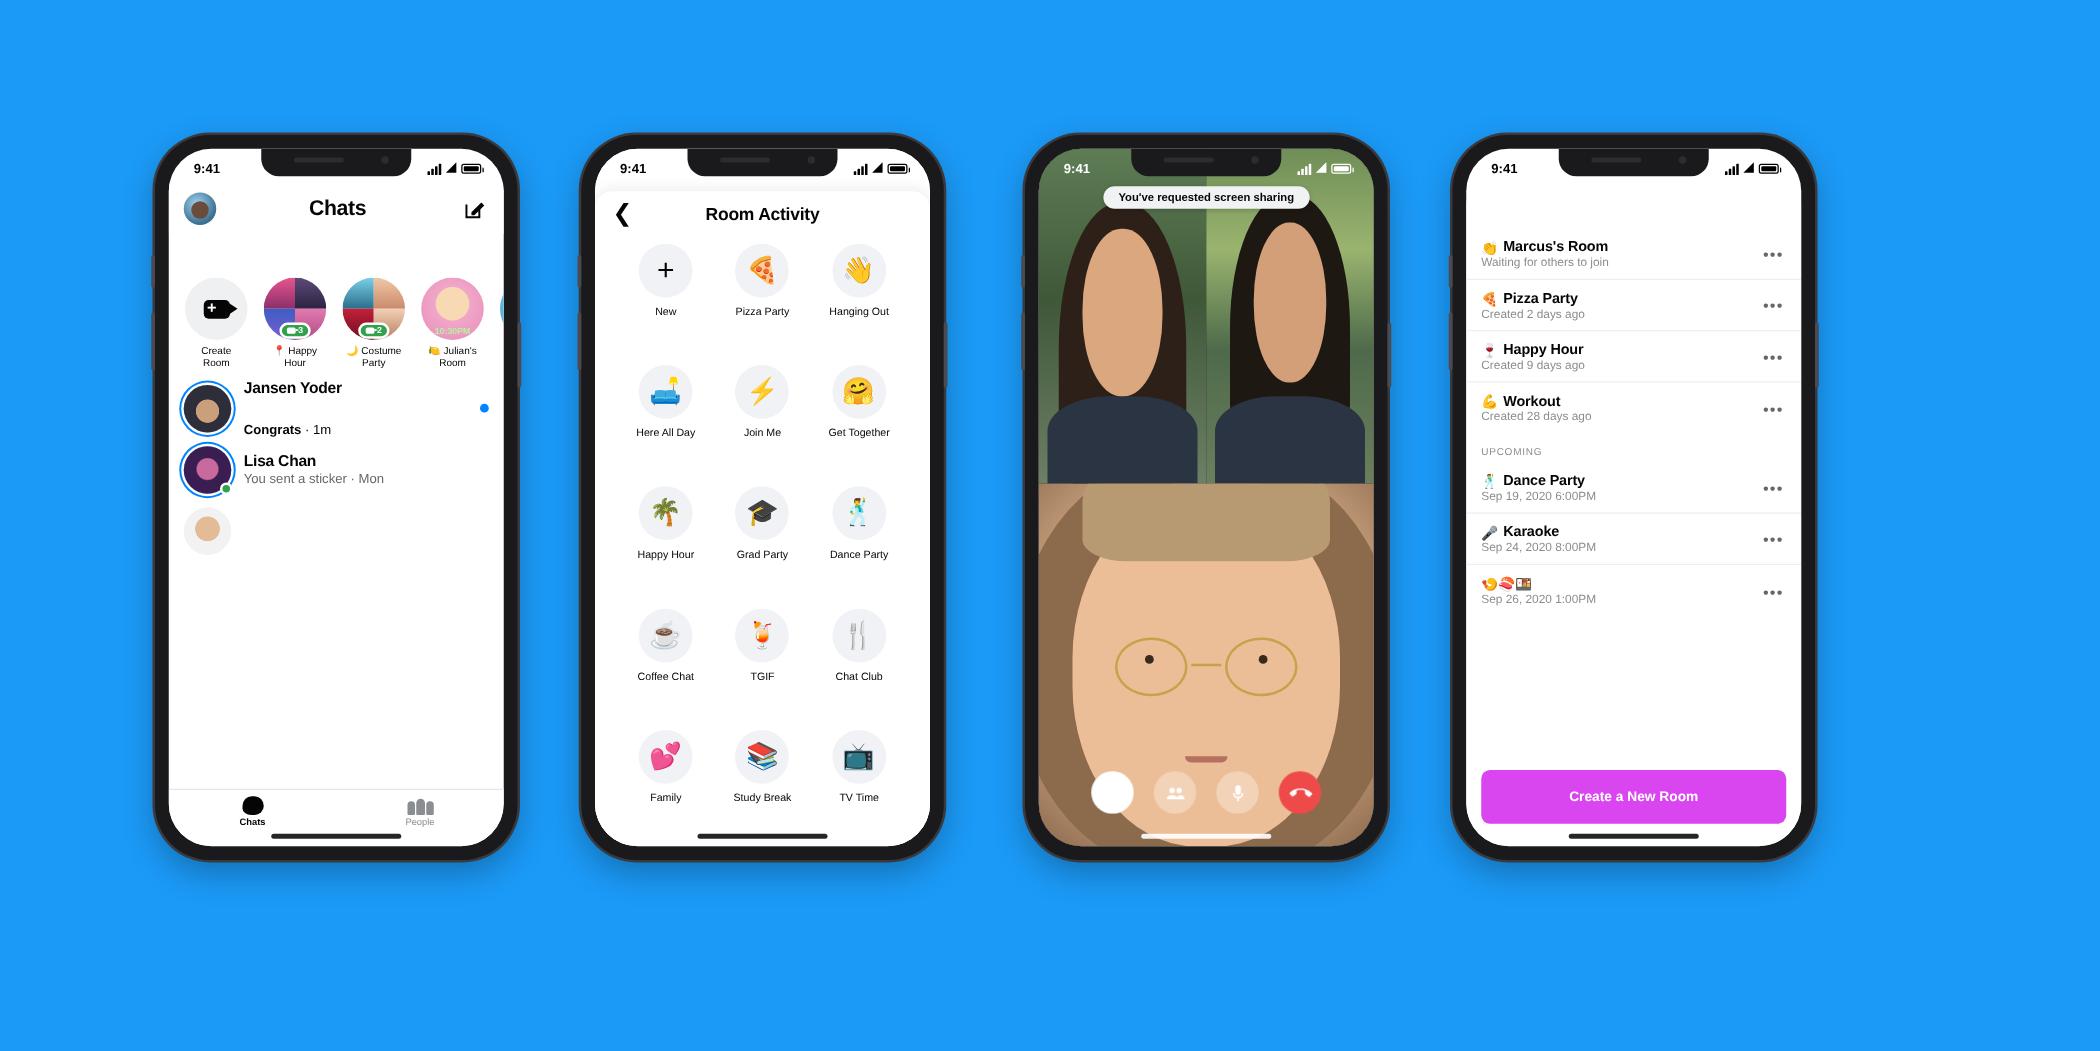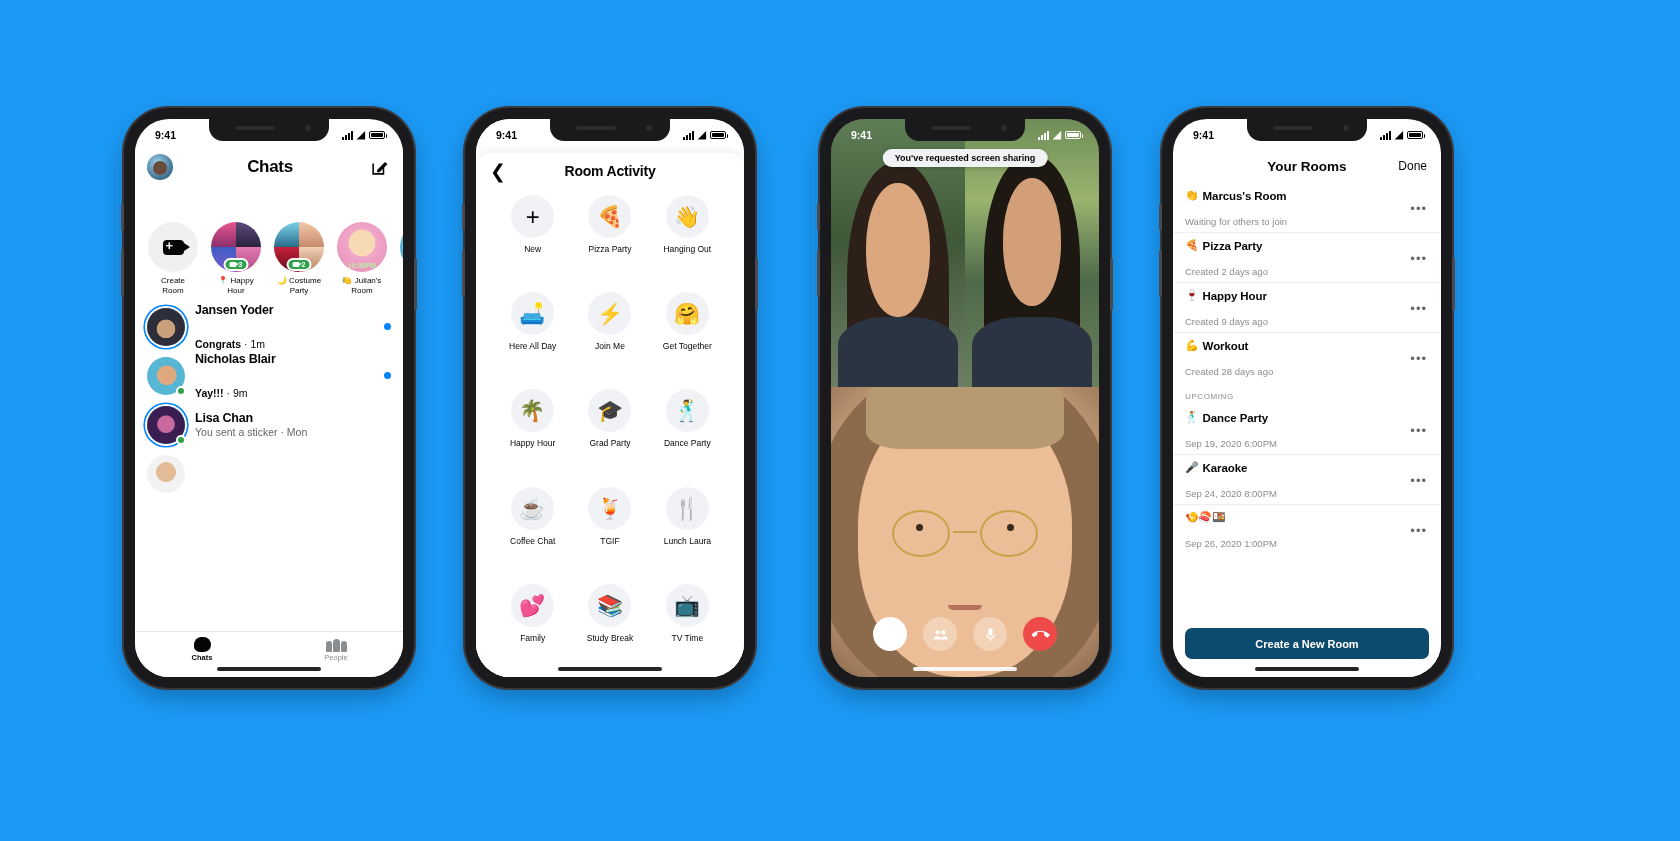--- a/index.html
+++ b/index.html
@@ -289,26 +289,26 @@
   #phone4 { left: 1162px; top: 108px; }
   .sheet4 { position:absolute; top:30px; left:0; right:0; bottom:0; background:#fff; border-radius:14px 14px 0 0; }
   .nav4 { height:34px; display:flex; align-items:center; padding:0 14px; position:relative; }
   .nav4 .title4 { position:absolute; left:0; right:0; text-align:center; font-size:13.5px; font-weight:bold; color:#050505; }
   .nav4 .done { margin-left:auto; font-size:12px; color:#050505; position:relative; z-index:2; }
   .roomlist { position:absolute; top:34px; left:0; right:0; bottom:54px; overflow:hidden; }
   .roomrow { min-height:41px; padding:6px 14px 5px 12px; display:flex; align-items:center; border-bottom:1px solid #eceef1; }
   .roomrow .rtext { flex:1; min-width:0; }
   .rname { font-size:11.5px; font-weight:bold; color:#050505; display:flex; align-items:center; gap:4px; letter-spacing:-.1px; }
   .rname .rem { font-size:11px; }
-  .rsub { font-size:9.5px; color:#8a8d91; margin-top:14px; }
+  .rsub { font-size:9.5px; color:#8a8d91; margin-top:0; }
   .dots { font-size:13px; color:#65676b; letter-spacing:1px; line-height:1; flex:0 0 auto; }
   .sectionhdr { padding:10px 12px 4px; font-size:8px; color:#8a8d91; letter-spacing:.6px; }
   .cta {
-    position:absolute; bottom:18px; left:12px; right:12px; height:31px;
-    background:#0c4a6e; border-radius:7px; color:#fff;
+    position:absolute; bottom:18px; left:12px; right:12px; height:43px;
+    background:#d946ef; border-radius:7px; color:#fff;
     display:flex; align-items:center; justify-content:center;
     font-size:11px; font-weight:bold;
   }
 </style>
 </head>
 <body style="background: rgb(27, 154, 247);">
 
 <div class="phone" id="phone1">
   <div class="pwr"></div>
   <div class="screen">
@@ -403,31 +403,20 @@
         <div class="ava active">
           <div class="img" style="background:radial-gradient(circle at 50% 55%,#caa07c 0 32%,#2e2e3a 34%)"></div>
         </div>
         <div class="ctext">
           <div class="cname">Jansen Yoder</div>
           <div class="cmsg unread"><b>Congrats</b> · <span>1m</span></div>
         </div>
         <div class="bluedot"></div>
       </div>
       <div class="chatrow">
-        <div class="ava">
-          <div class="img" style="background:radial-gradient(circle at 52% 48%,#e0a87e 0 34%,#57b6d4 36%)"></div>
-          <div class="online"></div>
-        </div>
-        <div class="ctext">
-          <div class="cname">Nicholas Blair</div>
-          <div class="cmsg unread"><b>Yay!!!</b> · <span>9m</span></div>
-        </div>
-        <div class="bluedot"></div>
-      </div>
-      <div class="chatrow">
         <div class="ava active">
           <div class="img" style="background:radial-gradient(circle at 50% 48%,#c96a9e 0 30%,#3a1e52 34%)"></div>
           <div class="online"></div>
         </div>
         <div class="ctext">
           <div class="cname">Lisa Chan</div>
           <div class="cmsg"><span>You sent a sticker</span> · <span>Mon</span></div>
         </div>
       </div>
       <div class="chatrow">
@@ -529,21 +518,21 @@
         <div class="act">
           <div class="circ">☕</div>
           <div class="alabel">Coffee Chat</div>
         </div>
         <div class="act">
           <div class="circ">🍹</div>
           <div class="alabel">TGIF</div>
         </div>
         <div class="act">
           <div class="circ">🍴</div>
-          <div class="alabel">Lunch Laura</div>
+          <div class="alabel">Chat Club</div>
         </div>
         <div class="act">
           <div class="circ">💕</div>
           <div class="alabel">Family</div>
         </div>
         <div class="act">
           <div class="circ">📚</div>
           <div class="alabel">Study Break</div>
         </div>
         <div class="act">
@@ -650,24 +639,20 @@
             <i></i>
           </span>
         <span class="wifi">◢</span>
         <span class="batt">
             <i></i>
           </span>
       </span>
     </div>
 
     <div class="sheet4">
-      <div class="nav4">
-        <div class="title4">Your Rooms</div>
-        <div class="done">Done</div>
-      </div>
 
       <div class="roomlist">
         <div class="roomrow">
           <div class="rtext">
             <div class="rname">
               <span class="rem">👏</span>
               <span>Marcus's Room</span>
             </div>
             <div class="rsub">Waiting for others to join</div>
           </div>

